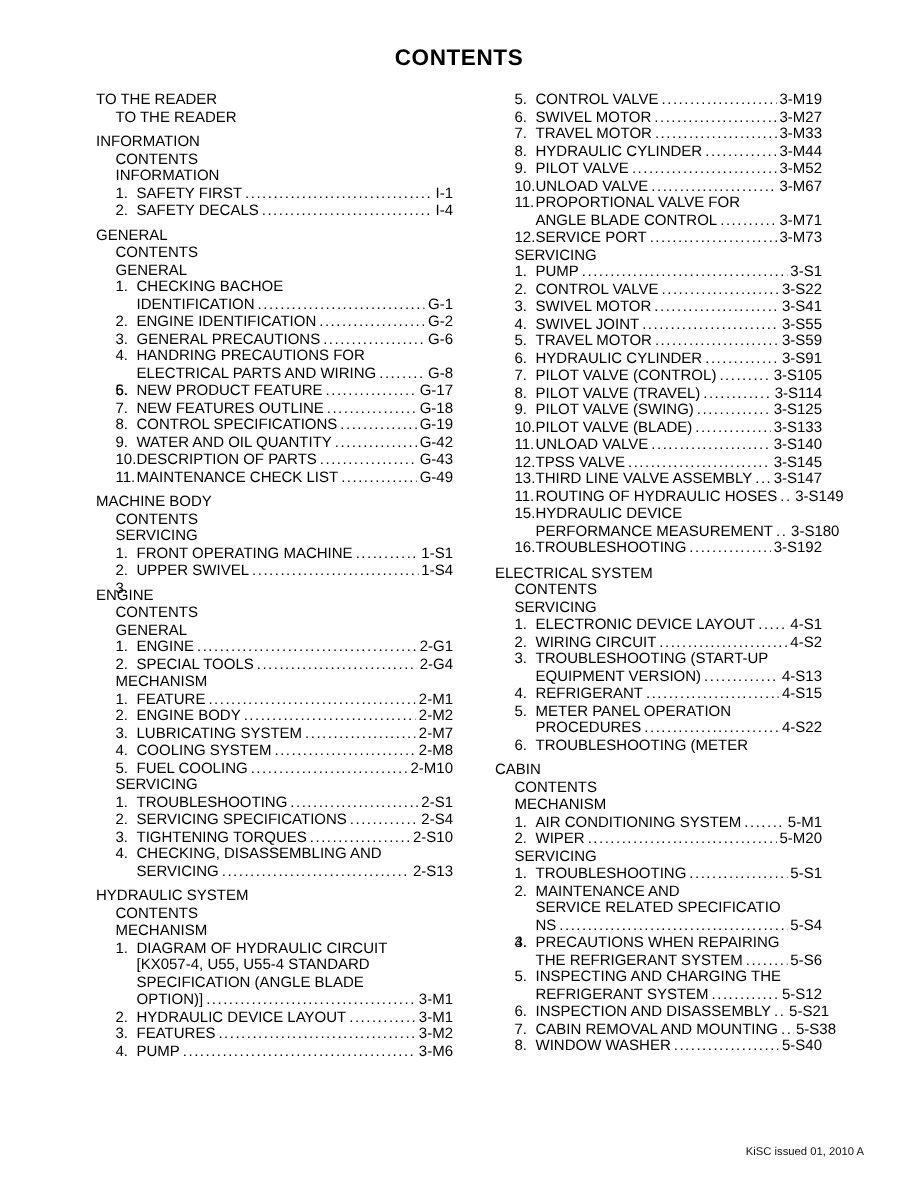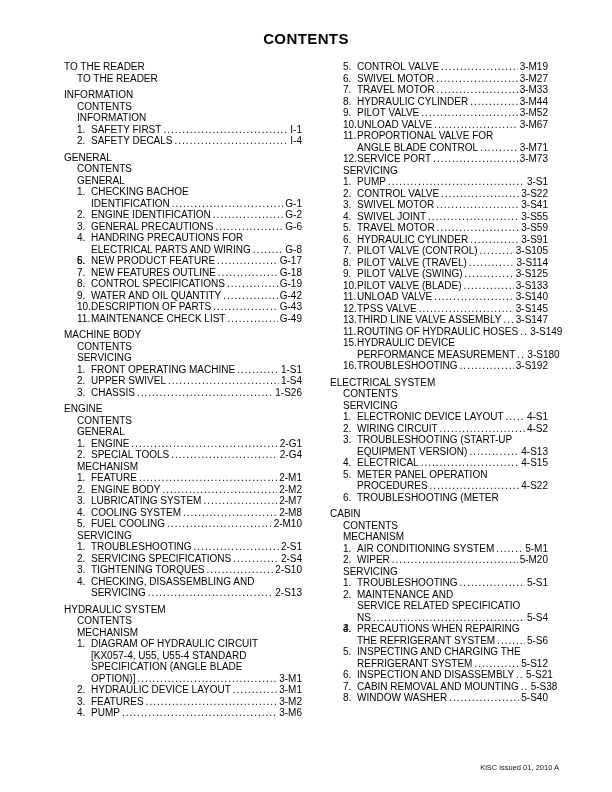--- a/index.html
+++ b/index.html
@@ -50,21 +50,21 @@
     margin: 0 2px 0 2px;
   }
   .leader::after {
     content: "..........................................................................................................";
     letter-spacing: 1px;
   }
   .pg { white-space: nowrap; }
 
   .footer {
     position: absolute;
-    right: 53px;
+    right: 36px;
     bottom: 20px;
     font-size: 7.5px;
     color: #111;
   }
 </style>
 </head>
 <body>
 
 <div class="page">
   <div class="title">CONTENTS</div>
@@ -193,25 +193,20 @@
         <div class="item">
           <span class="num">2.</span>
           <div class="tline last">
             <span class="txt">UPPER SWIVEL</span>
             <span class="leader"></span>
             <span class="pg">1-S4</span>
           </div>
         </div>
         <div class="item">
           <span class="num">3.</span>
-          <div class="tline last">
-            <span class="txt">CHASSIS</span>
-            <span class="leader"></span>
-            <span class="pg">1-S26</span>
-          </div>
         </div>
         <div class="h1">ENGINE</div>
         <div class="h2">CONTENTS</div>
         <div class="h2">GENERAL</div>
         <div class="item">
           <span class="num">1.</span>
           <div class="tline last">
             <span class="txt">ENGINE</span>
             <span class="leader"></span>
             <span class="pg">2-G1</span>
@@ -559,21 +554,21 @@
           <div class="tline">TROUBLESHOOTING (START-UP</div>
           <div class="tline last">
             <span class="txt">EQUIPMENT VERSION)</span>
             <span class="leader"></span>
             <span class="pg">4-S13</span>
           </div>
         </div>
         <div class="item">
           <span class="num">4.</span>
           <div class="tline last">
-            <span class="txt">ELECTRICAL</span>
+            <span class="txt">REFRIGERANT</span>
             <span class="leader"></span>
             <span class="pg">4-S15</span>
           </div>
         </div>
         <div class="item">
           <span class="num">5.</span>
           <div class="tline">METER PANEL OPERATION</div>
           <div class="tline last">
             <span class="txt">PROCEDURES</span>
             <span class="leader"></span>

